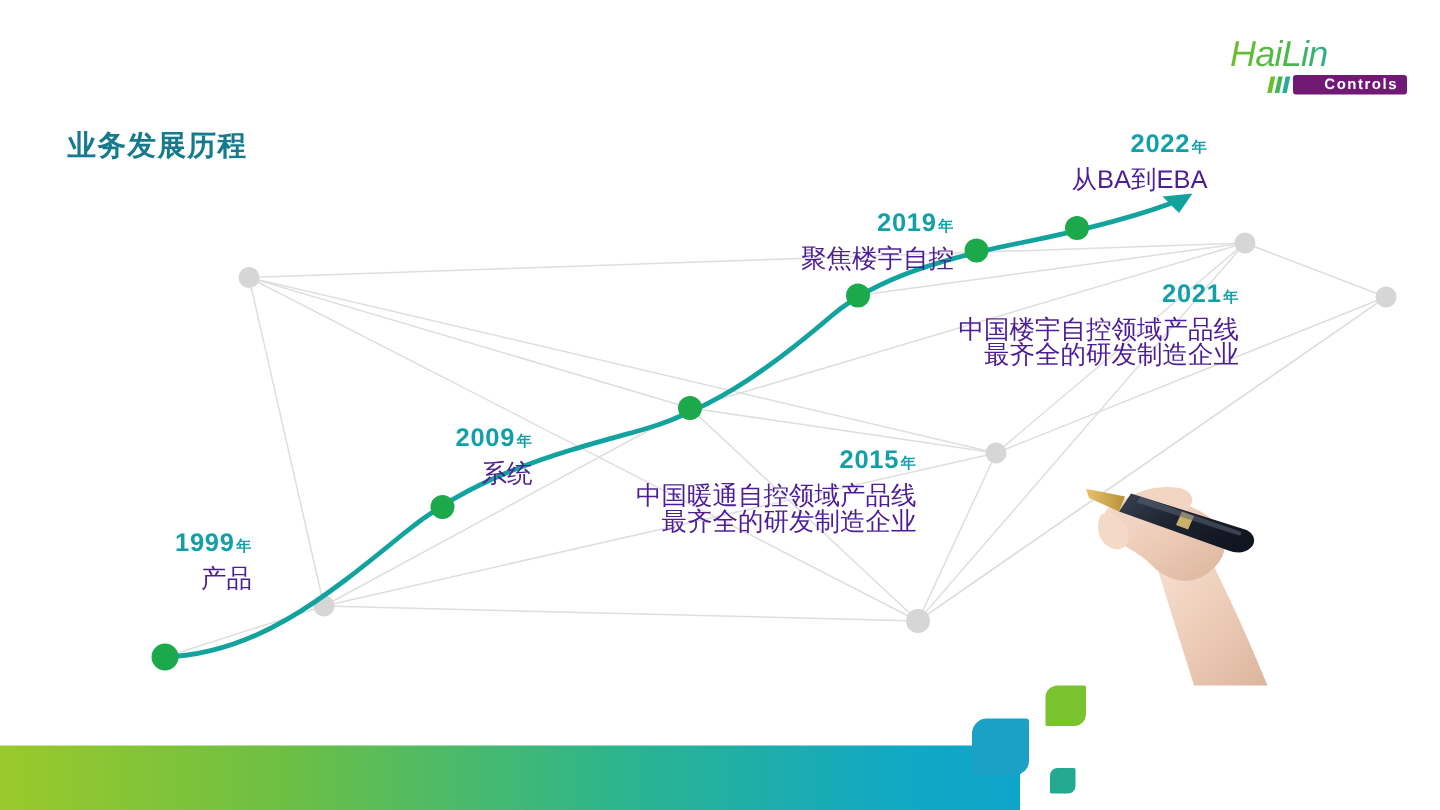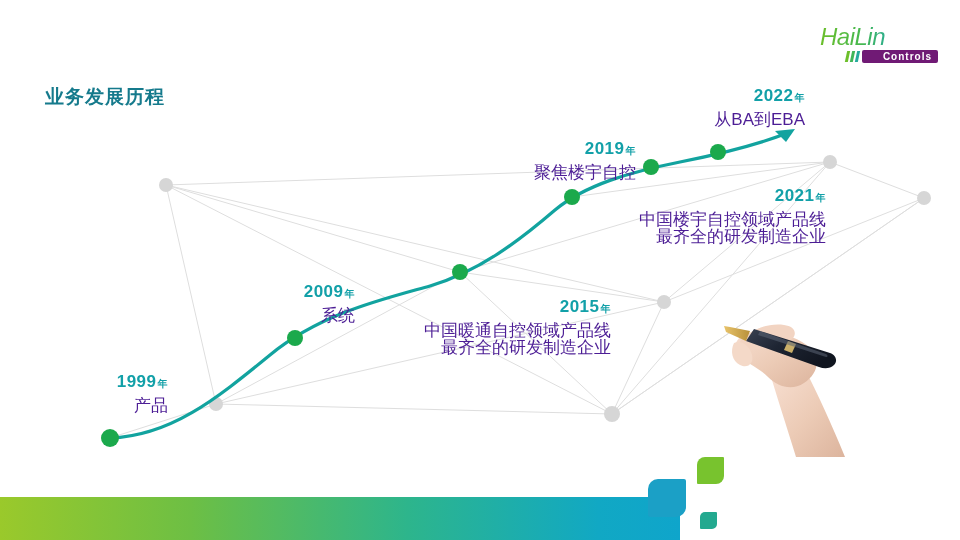--- a/index.html
+++ b/index.html
@@ -232,21 +232,21 @@
     <g fill="#1ba94c">
       <circle cx="110" cy="438" r="9"></circle>
       <circle cx="295" cy="338" r="8"></circle>
       <circle cx="460" cy="272" r="8"></circle>
       <circle cx="572" cy="197" r="8"></circle>
       <circle cx="651" cy="167" r="8"></circle>
       <circle cx="718" cy="152" r="8"></circle>
     </g>
   </svg>
 
-  <div class="milestone ctr" style="left:48px; top:372px; width:120px;">
+  <div class="milestone ctr" style="left:48px; top:352px; width:120px;">
     <div class="year">
       <span>1999</span><span class="suffix">年</span>
     </div>
     <div class="desc">产品</div>
   </div>
 
   <div class="milestone ctr" style="left:235px; top:269px; width:120px;margin-top:13px;">
     <div class="year">
       <span>2009</span><span class="suffix">年</span>
     </div>

